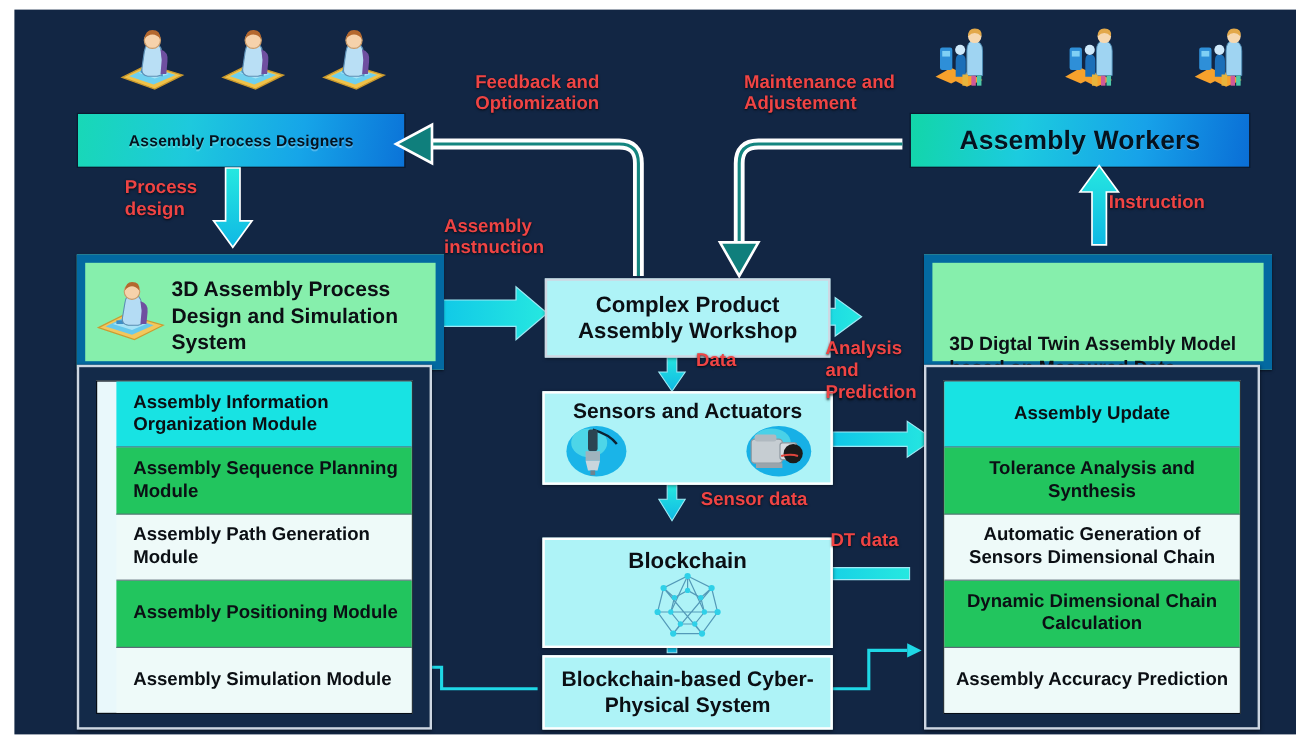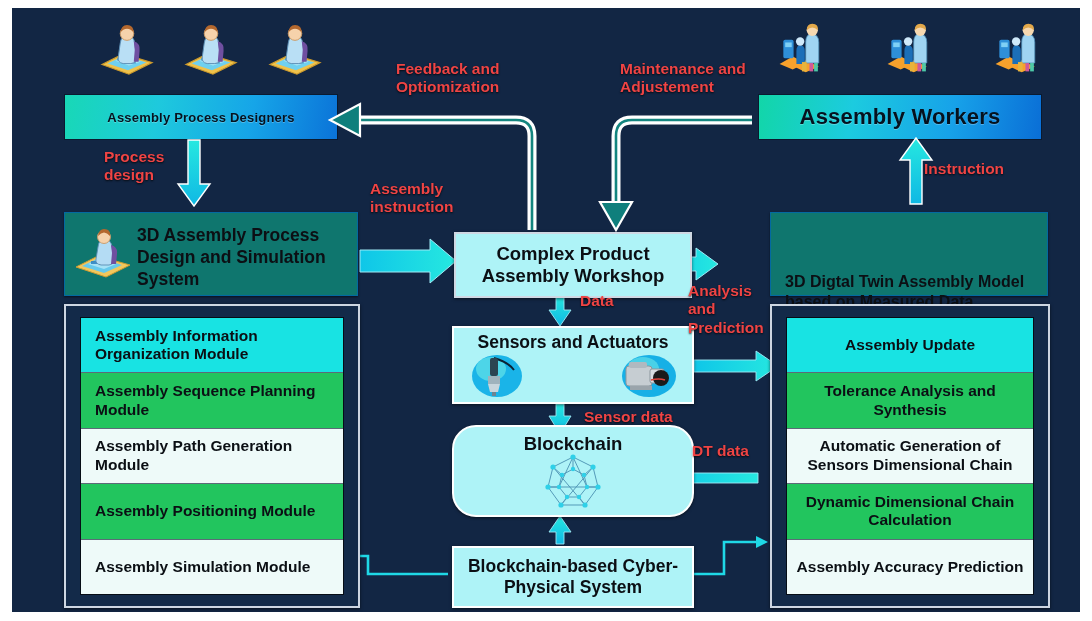--- a/index.html
+++ b/index.html
@@ -26,21 +26,21 @@
     left:52px;top:86px;width:272px;height:44px;font-size:13px;
     background:linear-gradient(100deg,#18d8b6 0%,#1ec9dd 34%,#16a5e8 68%,#0b73d8 100%);
   }
   #workers-bar{
     left:746px;top:86px;width:282px;height:44px;font-size:22px;
     background:linear-gradient(100deg,#12d6a8 0%,#1ccbdf 33%,#17a2e9 68%,#0a6ed6 100%);
   }
 
   
   .syspanel{
-    position:absolute;background:#0f766e;border:1px solid #0369a1;
+    position:absolute;background:#86efac;border:7px solid #0369a1;
     color:#0c0f14;font-weight:bold;
     box-shadow:0 1px 2px rgba(0,0,0,.55);
   }
   #left-sys{left:52px;top:204px;width:292px;height:82px;}
   #left-sys .t{position:absolute;left:72px;top:11px;right:6px;font-size:17.5px;line-height:1.27;}
   #right-sys{left:758px;top:204px;width:276px;height:82px;}
   #right-sys .t{position:absolute;left:14px;top:11px;right:8px;font-size:16px;line-height:1.27;margin-top:48px;}
 
   
   .modframe{
@@ -56,34 +56,34 @@
   #right-mods{left:758px;top:296px;width:276px;height:300px;}
   .modrow{
     flex:1;display:flex;align-items:center;
     border-bottom:1px solid #5c6b78;
     color:#0b0f14;font-weight:bold;font-size:15.5px;line-height:1.2;
     background:#eefaf9;
   }
   .modrow:last-child{border-bottom:none;}
   .modrow.hl{background:#18e3e3;}
   .modrow.tl{background:#22c55e;}
-  #left-mods .modrow{padding-left:14px;text-align:left;}
+  #left-mods .modrow{padding-left:14px;text-align:left;margin-left:16px;}
   #right-mods .modrow{justify-content:center;text-align:center;padding:0 4px;}
 
   
   .cyanbox{
     position:absolute;background:#aef3f7;border:2px solid #cfd8e3;
     color:#0b0f14;font-weight:bold;text-align:center;
     box-shadow:0 1px 3px rgba(0,0,0,.55);
   }
   #workshop{left:442px;top:224px;width:234px;height:62px;font-size:18.5px;
             display:flex;align-items:center;justify-content:center;line-height:1.2;}
   #sensors{left:440px;top:318px;width:238px;height:74px;border-color:#ffffff;}
   #sensors .lbl{position:absolute;top:4px;left:0;right:0;font-size:17.5px;}
-  #blockchain{left:440px;top:417px;width:238px;height:88px;border-color:#ffffff;border-radius:24px;}
+  #blockchain{left:440px;top:440px;width:238px;height:88px;border-color:#ffffff;}
   #blockchain .lbl{position:absolute;top:6px;left:0;right:0;font-size:18.5px;}
   #cps{left:440px;top:538px;width:238px;height:58px;border-color:#ffffff;font-size:17.5px;
        display:flex;align-items:center;justify-content:center;line-height:1.22;}
 
   
   .lab{
     position:absolute;color:#ef4444;font-weight:bold;font-size:15.5px;line-height:1.18;
     text-shadow:0 1px 2px rgba(0,0,0,.8);
   }
 

